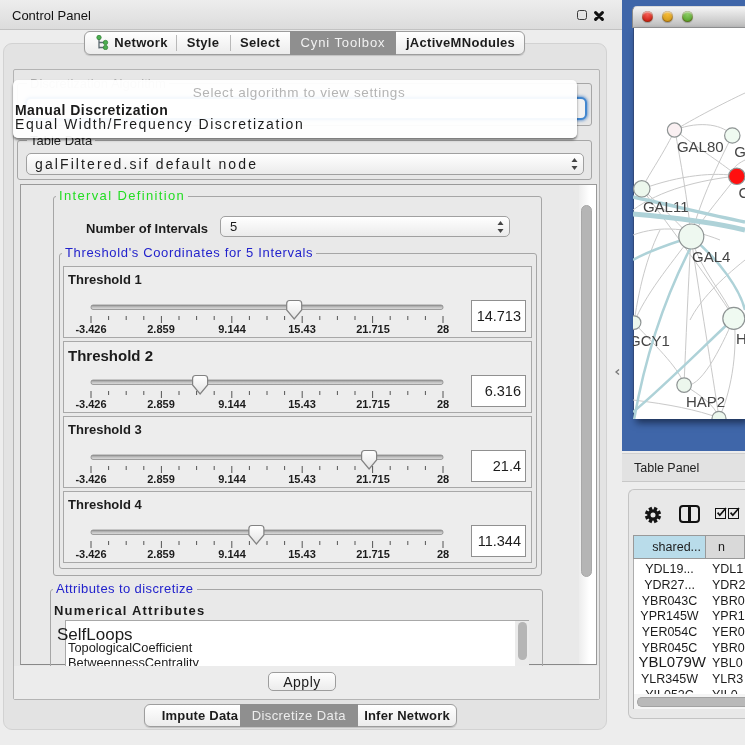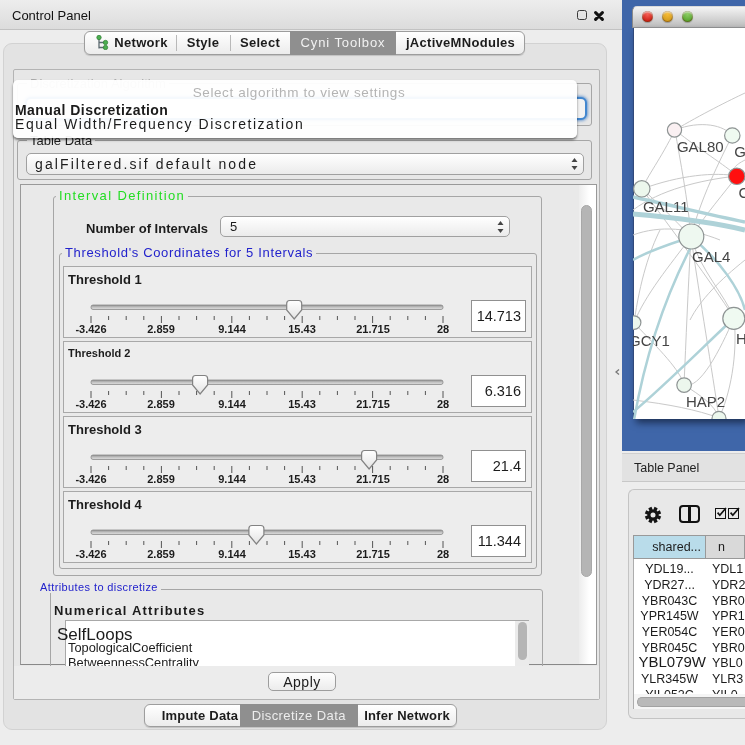--- a/index.html
+++ b/index.html
@@ -81,21 +81,21 @@
     </svg>
 <div class="ab b" style="left:40px;top:138px;width:60px;text-align:center;font-size:11px">-3.426</div>
 <div class="ab b" style="left:110px;top:138px;width:60px;text-align:center;font-size:11px">2.859</div>
 <div class="ab b" style="left:181px;top:138px;width:60px;text-align:center;font-size:11px">9.144</div>
 <div class="ab b" style="left:251px;top:138px;width:60px;text-align:center;font-size:11px">15.43</div>
 <div class="ab b" style="left:322px;top:138px;width:60px;text-align:center;font-size:11px">21.715</div>
 <div class="ab b" style="left:392px;top:138px;width:60px;text-align:center;font-size:11px">28</div>
 <div class="ab" style="left:450px;top:115px;width:55px;height:32px;background:#fff;border:1px solid #909090"></div>
 <div class="ab" style="left:450px;top:115px;width:50px;height:32px;line-height:32px;text-align:right;font-size:14.5px">14.713</div>
 <div class="ab" style="left:42px;top:156px;width:469px;height:72px;background:#ededed;border:1px solid #a8a8a8"></div>
-<div class="ab b" style="left:47px;top:162px;font-size:11px">Threshold 2</div>
+<div class="ab b" style="left:47px;top:162px;font-size:15px">Threshold 2</div>
 <svg class="ab" style="left:42px;top:156px" width="469" height="72" viewBox="0 0 469 72">
       <rect x="28.0" y="39" width="352.0" height="4.5" rx="2" fill="url(#tg)" stroke="#8a8a8a" stroke-width="0.8"></rect>
       <path d="M45.6 50 L45.6 54 M63.2 50 L63.2 54 M80.8 50 L80.8 54 M116.0 50 L116.0 54 M133.6 50 L133.6 54 M151.2 50 L151.2 54 M186.4 50 L186.4 54 M204.0 50 L204.0 54 M221.6 50 L221.6 54 M256.8 50 L256.8 54 M274.4 50 L274.4 54 M292.0 50 L292.0 54 M327.2 50 L327.2 54 M344.8 50 L344.8 54 M362.4 50 L362.4 54" stroke="#555" stroke-width="1"></path>
       <path d="M28.0 50 L28.0 57 M98.4 50 L98.4 57 M168.8 50 L168.8 57 M239.2 50 L239.2 57 M309.6 50 L309.6 57 M380.0 50 L380.0 57" stroke="#555" stroke-width="1"></path>
       <path d="M129.6 37.5 Q129.6 34.5 132.6 34.5 L141.6 34.5 Q144.6 34.5 144.6 37.5 L144.6 44 L137.1 53 L129.6 44 Z" fill="url(#thg)" stroke="#828282" stroke-width="1.2"></path>
     </svg>
 <div class="ab b" style="left:40px;top:213px;width:60px;text-align:center;font-size:11px">-3.426</div>
 <div class="ab b" style="left:110px;top:213px;width:60px;text-align:center;font-size:11px">2.859</div>
 <div class="ab b" style="left:181px;top:213px;width:60px;text-align:center;font-size:11px">9.144</div>
 <div class="ab b" style="left:251px;top:213px;width:60px;text-align:center;font-size:11px">15.43</div>
@@ -129,21 +129,21 @@
     </svg>
 <div class="ab b" style="left:40px;top:363px;width:60px;text-align:center;font-size:11px">-3.426</div>
 <div class="ab b" style="left:110px;top:363px;width:60px;text-align:center;font-size:11px">2.859</div>
 <div class="ab b" style="left:181px;top:363px;width:60px;text-align:center;font-size:11px">9.144</div>
 <div class="ab b" style="left:251px;top:363px;width:60px;text-align:center;font-size:11px">15.43</div>
 <div class="ab b" style="left:322px;top:363px;width:60px;text-align:center;font-size:11px">21.715</div>
 <div class="ab b" style="left:392px;top:363px;width:60px;text-align:center;font-size:11px">28</div>
 <div class="ab" style="left:450px;top:340px;width:55px;height:32px;background:#fff;border:1px solid #909090"></div>
 <div class="ab" style="left:450px;top:340px;width:50px;height:32px;line-height:32px;text-align:right;font-size:14.5px">11.344</div>
 <div class="ab" style="left:29px;top:404px;width:493px;height:85px;border:1px solid #a6a6a6;border-radius:3px"></div>
-<div class="ab" style="left:16px;top:396px;background:#e9e9e9;padding:0 3px;font-size:11px;letter-spacing:0.4px;color:#2222cc">Attributes to discretize</div>
+<div class="ab" style="left:32px;top:396px;background:#e9e9e9;padding:0 3px;font-size:13px;letter-spacing:0.4px;color:#2222cc">Attributes to discretize</div>
 <div class="ab b" style="left:33px;top:418px;font-size:13px;letter-spacing:1.2px">Numerical Attributes</div>
 <div class="ab" style="left:44px;top:435px;width:464px;height:60px;background:#fff;border:1px solid #a8a8a8"></div>
 <div class="ab" style="left:36px;top:439.8px;font-size:17px">SelfLoops</div>
 <div class="ab" style="left:47px;top:455.0px;font-size:12.8px">TopologicalCoefficient</div>
 <div class="ab" style="left:47px;top:470.2px;font-size:12.8px">BetweennessCentrality</div>
 <div class="ab" style="left:494px;top:436px;width:14px;height:58px;background:#ebebeb"></div>
 <div class="ab" style="left:497px;top:437px;width:9px;height:38px;background:#b5b5b5;border-radius:4.5px"></div>
 </div>
 <div class="ab" style="left:579px;top:185px;width:17px;height:479px;background:linear-gradient(90deg,#ededed,#ffffff 60%)"></div>
 <div class="ab" style="left:581px;top:205px;width:11px;height:372px;background:#b5b5b5;border:1px solid #a8a8a8;border-radius:5.5px"></div>

